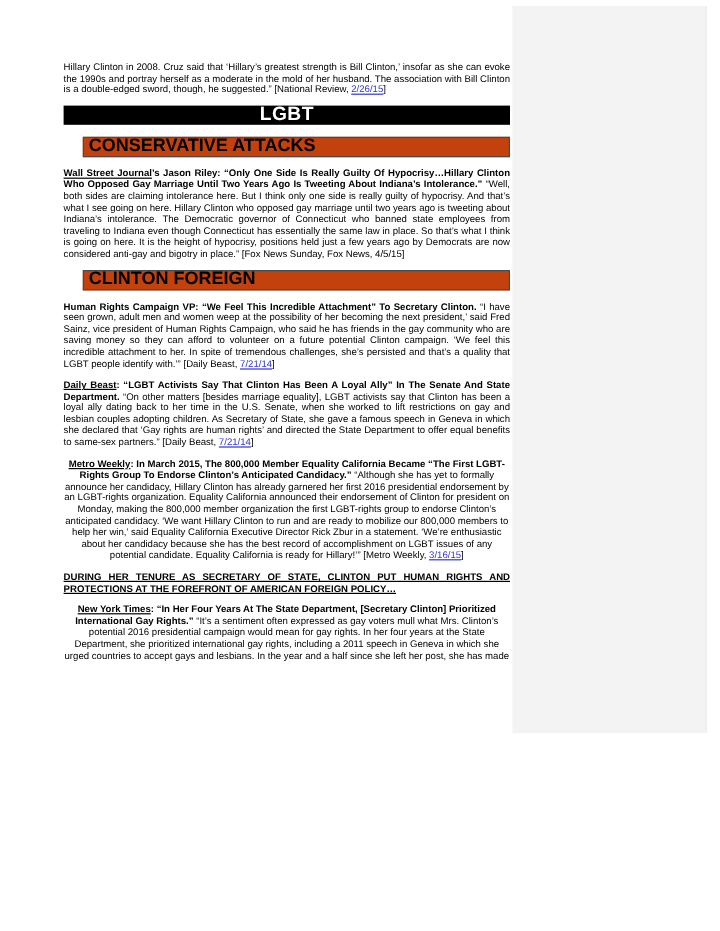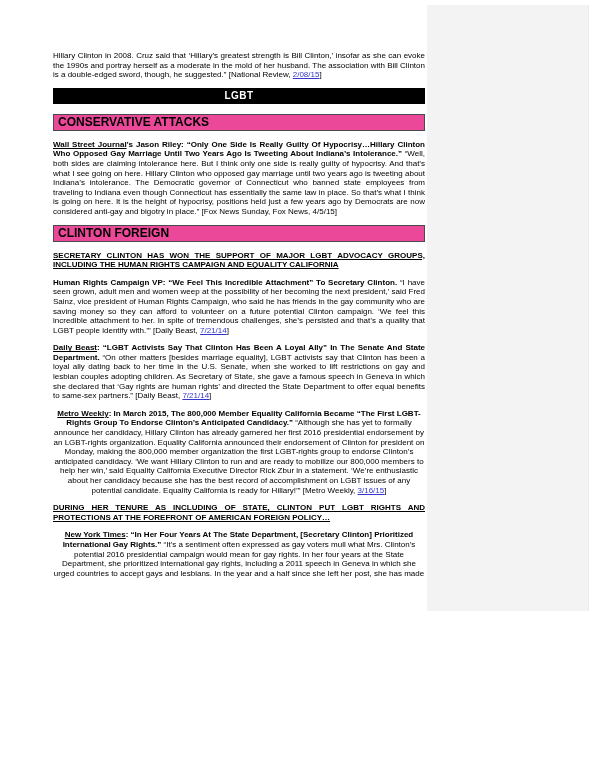--- a/index.html
+++ b/index.html
@@ -14,55 +14,54 @@
   }
   .content{
     position:absolute;left:53px;top:51px;width:372px;
     font-size:8px;line-height:9.6px;
   }
   p{margin:0 0 8px 0;}
   .just{text-align:justify;}
   .ragged{text-align:center;}
   .banner{
     background:#000;color:#fff;font-weight:bold;text-align:center;
-    font-size:10px;line-height:11px;padding:2px 0 3px 0;
+    font-size:16px;line-height:11px;padding:2px 0 3px 0;
     margin:2px 0 10px 0;letter-spacing:0.4px;
   }
   .hdrbox{
-    border:1px solid #4a4a4a;background:#ec4899;font-weight:bold;
-    font-size:12px;line-height:10px;padding:2px 4px 3px 4px;margin:0 0 9px 0;
+    border:1px solid #4a4a4a;background:#c2410c;font-weight:bold;
+    font-size:15px;line-height:10px;padding:2px 4px 3px 4px;margin:0 0 9px 16px;
   }
   .subhead{
     font-weight:bold;text-decoration:underline;text-align:justify;
   }
   b .src{text-decoration:underline;}
   a.cite{color:#3535cd;text-decoration:underline;cursor:pointer;}
 </style>
 </head>
 <body>
 
 <div class="viewer-band"></div>
 
 <div class="content">
 
-  <p class="just"><span>Hillary Clinton in 2008. Cruz said that ‘Hillary’s greatest strength is Bill Clinton,’ insofar as she can evoke the 1990s and portray herself as a moderate in the mold of her husband. The association with Bill Clinton is a double-edged sword, though, he suggested.” [National Review, </span><a class="cite">2/08/15</a><span>]</span></p>
+  <p class="just"><span>Hillary Clinton in 2008. Cruz said that ‘Hillary’s greatest strength is Bill Clinton,’ insofar as she can evoke the 1990s and portray herself as a moderate in the mold of her husband. The association with Bill Clinton is a double-edged sword, though, he suggested.” [National Review, </span><a class="cite">2/26/15</a><span>]</span></p>
 
   <div class="banner">LGBT</div>
 
   <div class="hdrbox">CONSERVATIVE ATTACKS</div>
 
   <p class="just"><b><span class="src">Wall Street Journal</span><span>’s Jason Riley: “Only One Side Is Really Guilty Of Hypocrisy…Hillary Clinton Who Opposed Gay Marriage Until Two Years Ago Is Tweeting About Indiana’s Intolerance.”</span></b><span> “Well, both sides are claiming intolerance here. But I think only one side is really guilty of hypocrisy. And that’s what I see going on here. Hillary Clinton who opposed gay marriage until two years ago is tweeting about Indiana’s intolerance. The Democratic governor of Connecticut who banned state employees from traveling to Indiana even though Connecticut has essentially the same law in place. So that’s what I think is going on here. It is the height of hypocrisy, positions held just a few years ago by Democrats are now considered anti-gay and bigotry in place.” [Fox News Sunday, Fox News, 4/5/15]</span></p>
 
   <div class="hdrbox">CLINTON FOREIGN</div>
 
-  <p class="subhead">SECRETARY CLINTON HAS WON THE SUPPORT OF MAJOR LGBT ADVOCACY GROUPS, INCLUDING THE HUMAN RIGHTS CAMPAIGN AND EQUALITY CALIFORNIA</p>
 
   <p class="just"><b>Human Rights Campaign VP: “We Feel This Incredible Attachment” To Secretary Clinton.</b><span> “I have seen grown, adult men and women weep at the possibility of her becoming the next president,’ said Fred Sainz, vice president of Human Rights Campaign, who said he has friends in the gay community who are saving money so they can afford to volunteer on a future potential Clinton campaign. ‘We feel this incredible attachment to her. In spite of tremendous challenges, she’s persisted and that’s a quality that LGBT people identify with.’” [Daily Beast, </span><a class="cite">7/21/14</a><span>]</span></p>
 
   <p class="just"><b><span class="src">Daily Beast</span><span>: “LGBT Activists Say That Clinton Has Been A Loyal Ally” In The Senate And State Department.</span></b><span> “On other matters [besides marriage equality], LGBT activists say that Clinton has been a loyal ally dating back to her time in the U.S. Senate, when she worked to lift restrictions on gay and lesbian couples adopting children. As Secretary of State, she gave a famous speech in Geneva in which she declared that ‘Gay rights are human rights’ and directed the State Department to offer equal benefits to same-sex partners.” [Daily Beast, </span><a class="cite">7/21/14</a><span>]</span></p>
 
   <p class="ragged"><b><span class="src">Metro Weekly</span><span>: In March 2015, The 800,000 Member Equality California Became “The First LGBT-Rights Group To Endorse Clinton’s Anticipated Candidacy.”</span></b><span> “Although she has yet to formally announce her candidacy, Hillary Clinton has already garnered her first 2016 presidential endorsement by an LGBT-rights organization. Equality California announced their endorsement of Clinton for president on Monday, making the 800,000 member organization the first LGBT-rights group to endorse Clinton’s anticipated candidacy. ‘We want Hillary Clinton to run and are ready to mobilize our 800,000 members to help her win,’ said Equality California Executive Director Rick Zbur in a statement. ‘We’re enthusiastic about her candidacy because she has the best record of accomplishment on LGBT issues of any potential candidate. Equality California is ready for Hillary!’” [Metro Weekly, </span><a class="cite">3/16/15</a><span>]</span></p>
 
-  <p class="subhead">DURING HER TENURE AS INCLUDING OF STATE, CLINTON PUT LGBT RIGHTS AND PROTECTIONS AT THE FOREFRONT OF AMERICAN FOREIGN POLICY…</p>
+  <p class="subhead">DURING HER TENURE AS SECRETARY OF STATE, CLINTON PUT HUMAN RIGHTS AND PROTECTIONS AT THE FOREFRONT OF AMERICAN FOREIGN POLICY…</p>
 
   <p class="ragged"><b><span class="src">New York Times</span><span>: “In Her Four Years At The State Department, [Secretary Clinton] Prioritized International Gay Rights.”</span></b><span> “It’s a sentiment often expressed as gay voters mull what Mrs. Clinton’s potential 2016 presidential campaign would mean for gay rights. In her four years at the State Department, she prioritized international gay rights, including a 2011 speech in Geneva in which she urged countries to accept gays and lesbians. In the year and a half since she left her post, she has made</span></p>
 
 </div>
 
 </body></html>

